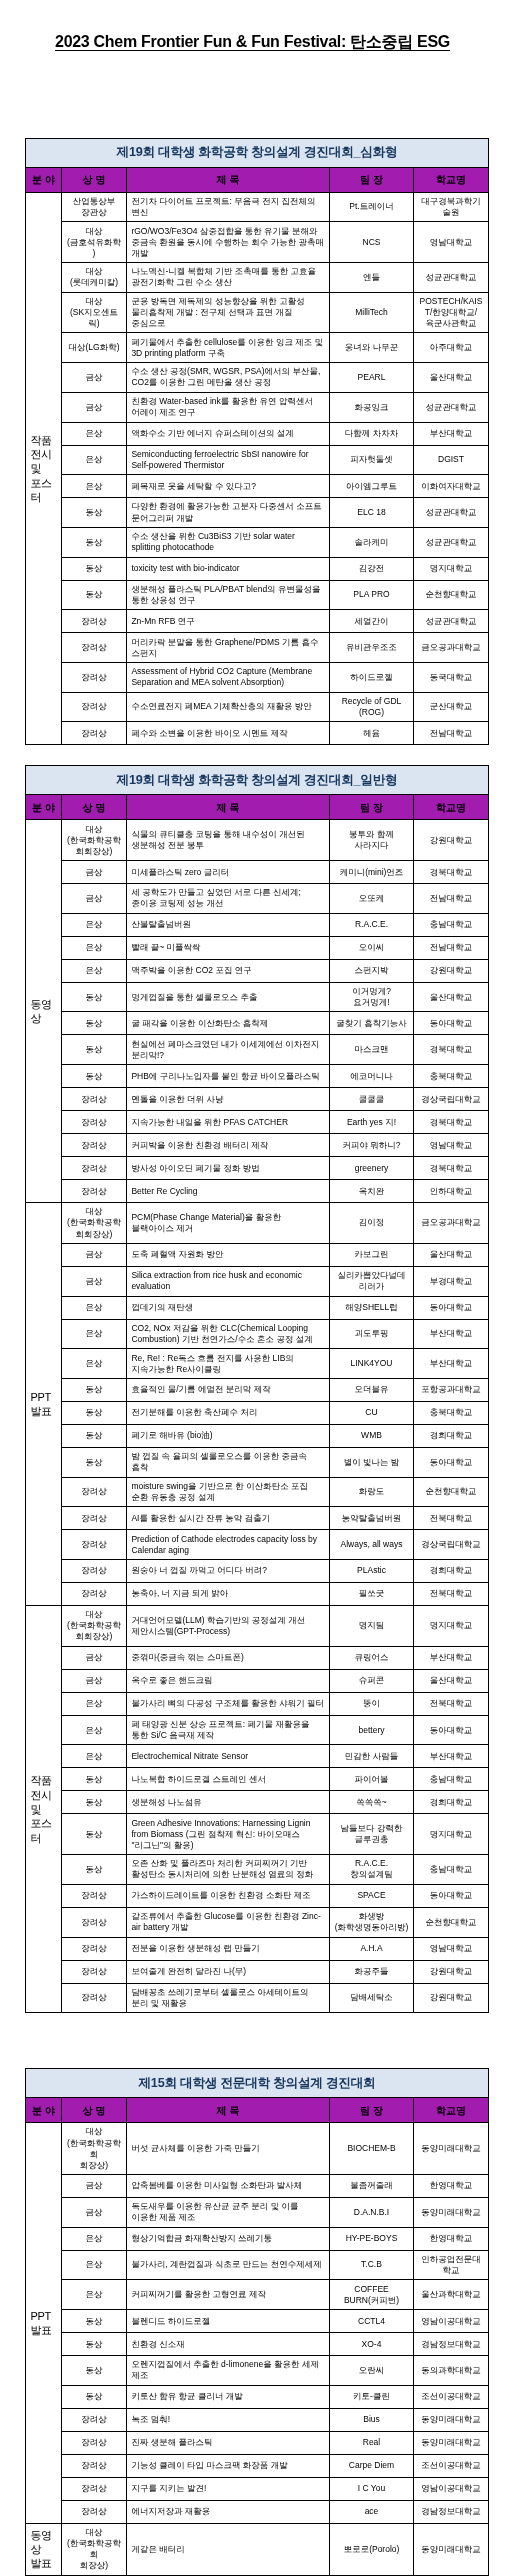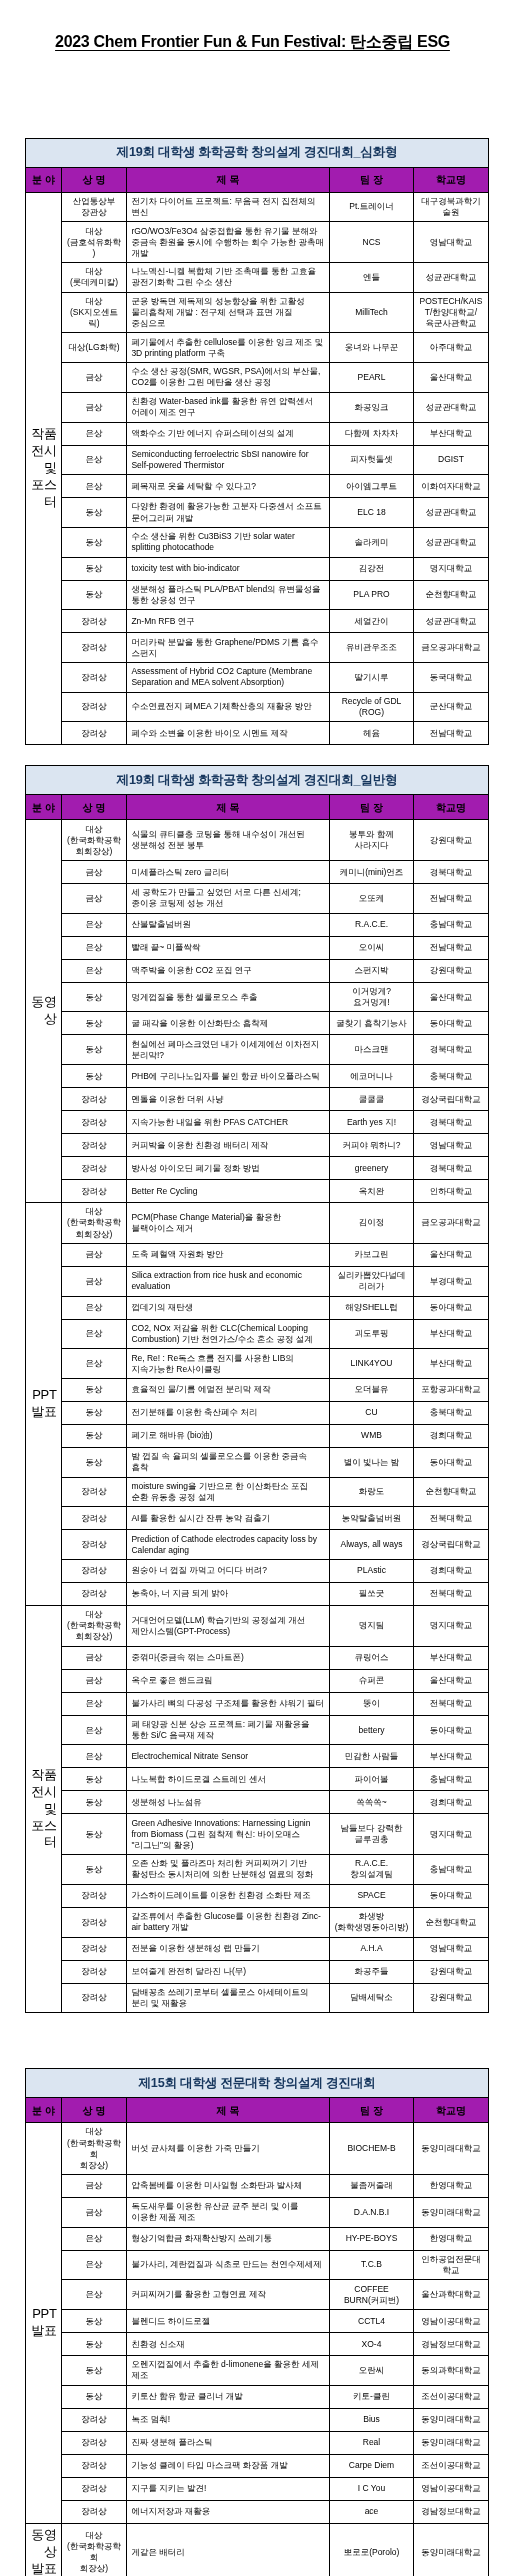--- a/index.html
+++ b/index.html
@@ -62,22 +62,22 @@
   }
   .award-table th{
     font-size:10px;
     font-weight:bold;
     text-align:center;
     height:25px;
     background:#a21caf;
   }
   .award-table td{height:23px;}
   td.cell-field{
-    text-align:right;
-    font-size:13px;
+    text-align:left;
+    font-size:11px;
     letter-spacing:-0.3px;
   }
   td.cell-award{
     text-align:center;
     white-space:pre-line;
   }
   td.cell-title{text-align:left;}
   td.cell-team{text-align:center;}
   td.cell-school{text-align:center;}
 </style>
@@ -209,21 +209,21 @@
             </tr>
             <tr>
               <td class="cell-award">장려상</td>
               <td class="cell-title">머리카락 분말을 통한 Graphene/PDMS 기름 흡수 스펀지</td>
               <td class="cell-team">유비관우조조</td>
               <td class="cell-school">금오공과대학교</td>
             </tr>
             <tr>
               <td class="cell-award">장려상</td>
               <td class="cell-title">Assessment of Hybrid CO2 Capture (Membrane Separation and MEA solvent Absorption)</td>
-              <td class="cell-team">딸기시루</td>
+              <td class="cell-team">하이드로젤</td>
               <td class="cell-school">동국대학교</td>
             </tr>
             <tr>
               <td class="cell-award">장려상</td>
               <td class="cell-title">수소연료전지 폐MEA 기체확산층의 재활용 방안</td>
               <td class="cell-team">Recycle of GDL (ROG)</td>
               <td class="cell-school">군산대학교</td>
             </tr>
             <tr>
               <td class="cell-award">장려상</td>

